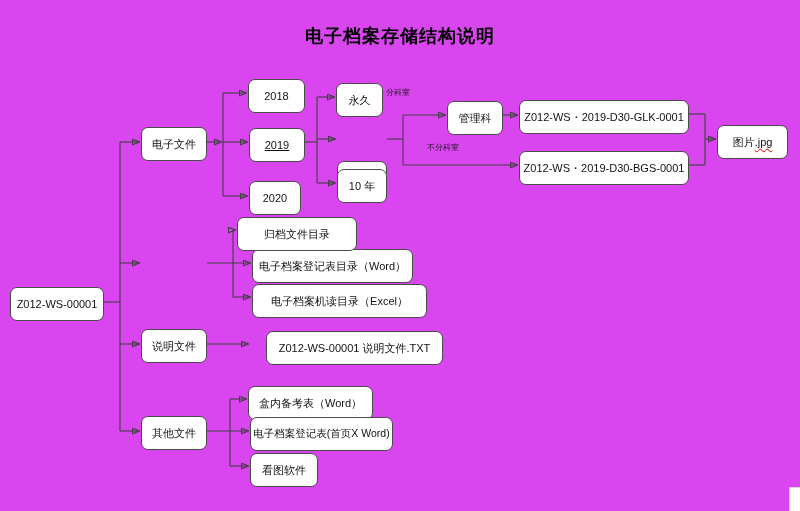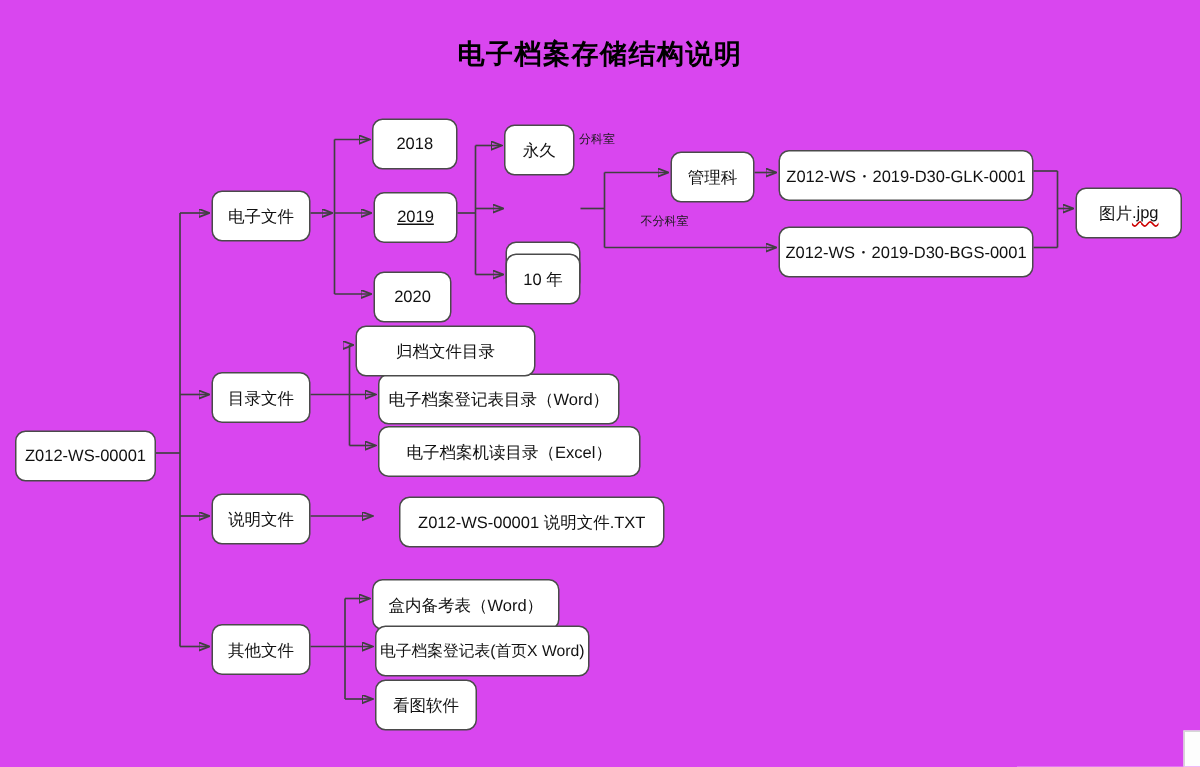--- a/index.html
+++ b/index.html
@@ -72,21 +72,20 @@
 
     <path d="M207,431 H248" marker-end="url(#arr)"></path>
     <path d="M230,399 V466"></path>
     <path d="M230,399 H246" marker-end="url(#arr)"></path>
     <path d="M230,466 H248" marker-end="url(#arr)"></path>
   </svg>
 
   <div class="node" style="left:10px;top:287px;width:94px;height:30px;">Z012-WS-00001</div>
 
   <div class="node" style="left:141px;top:127px;width:66px;height:30px;">电子文件</div>
-  <div class="node" style="left:141px;top:248px;width:66px;height:30px;">目录文件</div>
   <div class="node" style="left:141px;top:329px;width:66px;height:30px;">说明文件</div>
   <div class="node" style="left:141px;top:416px;width:66px;height:30px;">其他文件</div>
 
   <div class="node" style="left:248px;top:79px;width:57px;height:29px;">2018</div>
   <div class="node" style="left:249px;top:128px;width:56px;height:29px;text-decoration:underline;">2019</div>
   <div class="node" style="left:249px;top:181px;width:52px;height:30px;">2020</div>
 
   <div class="node" style="left:336px;top:83px;width:47px;height:28px;">永久</div>
   <div class="node" style="left:337px;top:125px;width:50px;height:28px;margin-top:36px;">30 年</div>
   <div class="node" style="left:337px;top:169px;width:50px;height:28px;">10 年</div>

